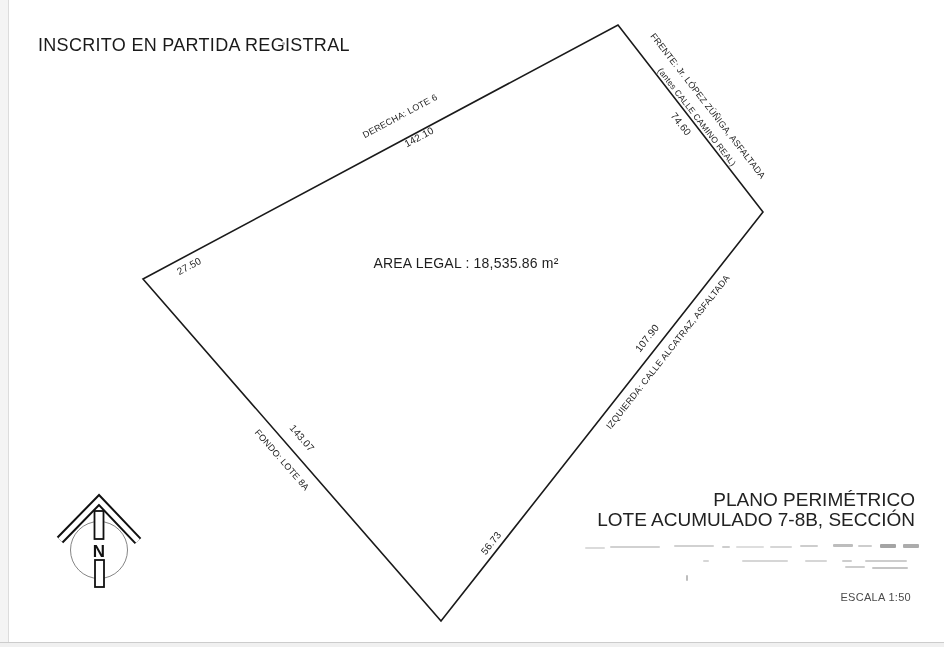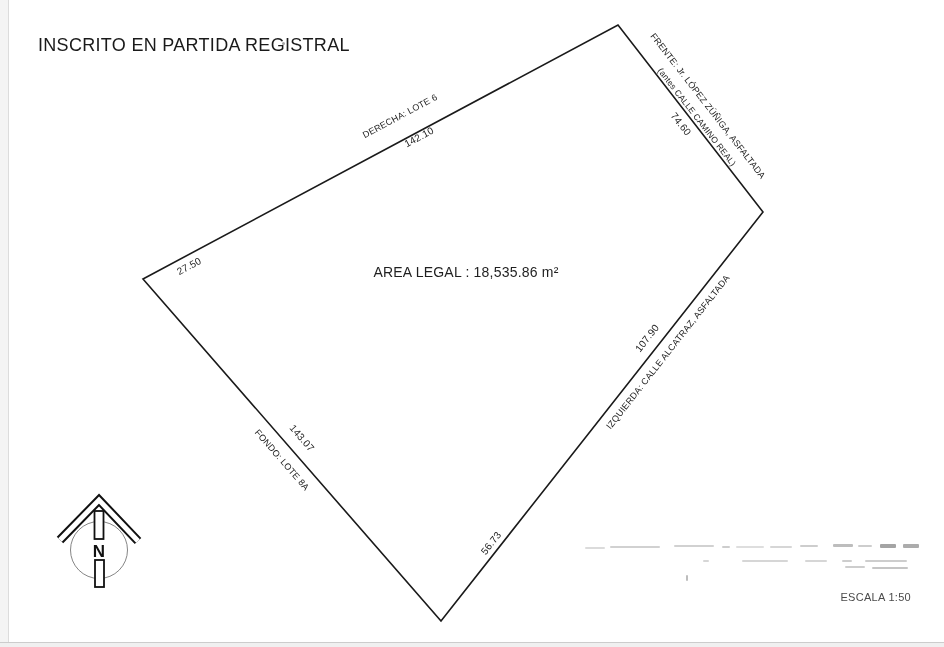--- a/index.html
+++ b/index.html
@@ -55,37 +55,41 @@
       <path d="M 60,540 L 99,500 L 138,541" fill="none" stroke="#ffffff" stroke-width="5" stroke-linejoin="miter"></path>
       <rect x="94.5" y="511" width="9" height="28" fill="#ffffff" stroke="#111" stroke-width="1.8"></rect>
       <rect x="95" y="560" width="9" height="27" fill="#ffffff" stroke="#111" stroke-width="1.8"></rect>
       <text x="99" y="557" text-anchor="middle" font-size="17" font-weight="bold" font-family="Liberation Sans, DejaVu Sans, sans-serif" fill="#111">N</text>
     </g>
   </svg>
 
   <div class="registry-note">INSCRITO EN PARTIDA REGISTRAL</div>
   <div class="dot" style="left:282px;top:42px;"></div>
 
-  <div class="lbl area-label" style="left:466px;top:272px;">AREA LEGAL : 18,535.86 m²</div>
+  <div class="lbl area-label" style="left:466px;top:263px;">AREA LEGAL : 18,535.86 m²</div>
 
   <div class="lbl edge-name" style="left:400px;top:116px;--r:-28.2deg;">DERECHA: LOTE 6</div>
   <div class="lbl edge-measure" style="left:419px;top:137px;--r:-28.2deg;">142.10</div>
   <div class="lbl edge-measure" style="left:189px;top:266px;--r:-28.2deg;">27.50</div>
 
   <div class="lbl edge-name" style="left:708px;top:106px;--r:52.2deg;">FRENTE: Jr. LÓPEZ ZÚÑIGA, ASFALTADA</div>
   <div class="lbl edge-name" style="left:697px;top:117px;--r:52.2deg;font-size:8.5px;">(antes CALLE CAMINO REAL)</div>
   <div class="lbl edge-measure" style="left:681px;top:124px;--r:52.2deg;">74.60</div>
 
   <div class="lbl edge-name" style="left:668px;top:352px;--r:-51.8deg;">IZQUIERDA: CALLE ALCATRAZ, ASFALTADA</div>
   <div class="lbl edge-measure" style="left:647px;top:338px;--r:-51.8deg;">107.90</div>
   <div class="lbl edge-measure" style="left:491px;top:543px;--r:-51.8deg;">56.73</div>
 
   <div class="lbl edge-name" style="left:282px;top:460px;--r:48.9deg;">FONDO: LOTE 8A</div>
   <div class="lbl edge-measure" style="left:302px;top:438px;--r:48.9deg;">143.07</div>
 
+  <div class="title-block">
+    <div>PLANO PERIMÉTRICO</div>
+    <div>LOTE ACUMULADO 7-8B, SECCIÓN</div>
+  </div>
   <div class="scale-note">ESCALA 1:50</div>
 
   <div class="smudge" style="left:585px;top:547px;width:20px;height:2px;opacity:.22;"></div>
   <div class="smudge" style="left:610px;top:546px;width:50px;height:2px;opacity:.28;"></div>
   <div class="smudge" style="left:674px;top:545px;width:40px;height:2px;opacity:.28;"></div>
   <div class="smudge" style="left:722px;top:546px;width:8px;height:2px;opacity:.3;"></div>
   <div class="smudge" style="left:736px;top:546px;width:28px;height:2px;opacity:.2;"></div>
   <div class="smudge" style="left:770px;top:546px;width:22px;height:2px;opacity:.25;"></div>
   <div class="smudge" style="left:800px;top:545px;width:18px;height:2px;opacity:.3;"></div>
   <div class="smudge" style="left:833px;top:544px;width:20px;height:3px;opacity:.4;"></div>

